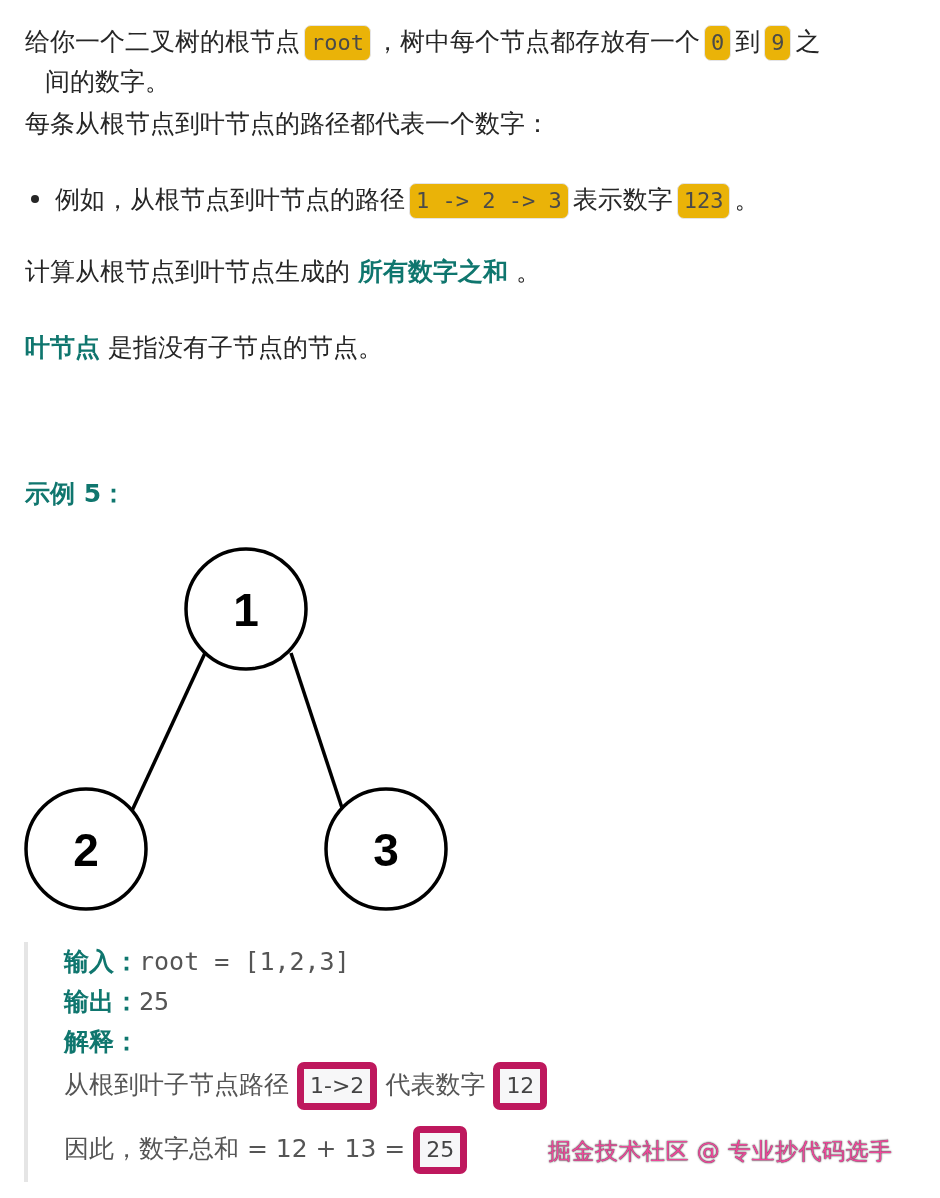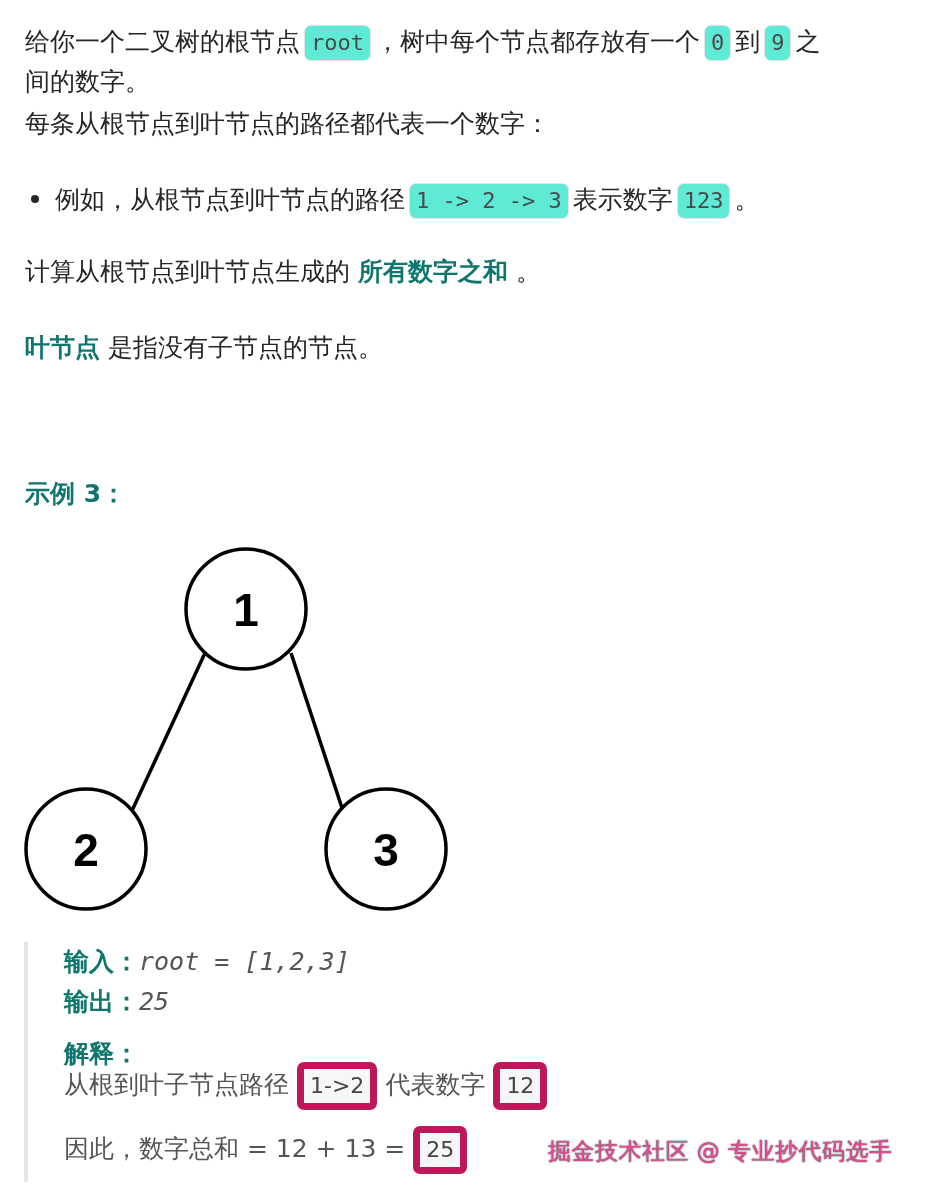--- a/index.html
+++ b/index.html
@@ -6,69 +6,69 @@
   body {
     width: 940px; height: 1198px; position: relative; overflow: hidden;
     font-family: "DejaVu Sans", "Liberation Sans", sans-serif;
     color: #262626; font-size: 25px;
   }
   .content { position: absolute; left: 25px; top: 0; width: 900px; }
   .p { position: absolute; left: 0; white-space: nowrap; line-height: 40px; }
   .code {
     font-family: "DejaVu Sans Mono", "Liberation Mono", monospace;
     font-size: 22px; color: #4a4a4a;
-    background: #5eead4; border: 1px solid #e4e4e7; border-radius: 7px;
+    background: #eab308; border: 1px solid #e4e4e7; border-radius: 7px;
     padding: 2px 6px; margin: 0 4px; display: inline-block; line-height: 30px;
   }
   b, .bold { font-weight: bold; color: #0f766e; }
   .bullet { display: inline-block; width: 8px; height: 8px; border-radius: 50%; background: #262626; margin: 0 16px 4px 6px; vertical-align: middle; }
   .tree { position: absolute; left: 0; top: 540px; }
   .quote {
     position: absolute; left: 0; top: 942px; width: 700px; height: 240px;
     border-left: 4px solid #e5e5e5;
   }
   .q-line { position: absolute; left: 36px; white-space: nowrap; line-height: 40px; color: #262626; }
-  .mono { font-family: "DejaVu Sans Mono", "Liberation Mono", monospace; color: #555; font-size: 25px; font-style: italic; }
+  .mono { font-family: "DejaVu Sans Mono", "Liberation Mono", monospace; color: #555; font-size: 25px; }
   .gray { color: #555; }
   .pill {
     display: inline-block; border: 7px solid #be185d; background: #f7f7f8; border-radius: 7px;
     padding: 0 6px; margin: 0 8px; font-size: 22px; line-height: 34px; color: #444;
   }
   .watermark {
     position: absolute; left: 548px; top: 1136px; font-size: 23px; color: #ec4899;
     text-shadow: 0 0 2px #555, 0 0 1px #333; white-space: nowrap; letter-spacing: 0.5px; text-align: right;
   }
 </style>
 </head>
 <body>
 
 <div class="content">
 
   <div class="p" style="top:22px;">
     <span>给你一个二叉树的根节点</span><span class="code">root</span><span>，树中每个节点都存放有一个</span><span class="code">0</span><span>到</span><span class="code">9</span><span>之</span>
   </div>
-  <div class="p" style="top:62px;">间的数字。</div>
+  <div class="p" style="top:62px;margin-left:20px;">间的数字。</div>
   <div class="p" style="top:104px;">每条从根节点到叶节点的路径都代表一个数字：</div>
 
   <div class="p" style="top:180px;">
     <span class="bullet"></span><span>例如，从根节点到叶节点的路径</span><span class="code">1 -&gt; 2 -&gt; 3</span><span>表示数字</span><span class="code">123</span><span>。</span>
   </div>
 
   <div class="p" style="top:252px;">
     <span>计算从根节点到叶节点生成的</span>
     <b>所有数字之和</b>
     <span>。</span>
   </div>
 
   <div class="p" style="top:328px;text-align:center;">
     <b>叶节点</b>
     <span>是指没有子节点的节点。</span>
   </div>
 
-  <div class="p bold" style="top:474px;">示例 3：</div>
+  <div class="p bold" style="top:474px;">示例 5：</div>
 </div>
 
 <svg class="tree" width="460" height="385" viewBox="0 0 460 385">
   <line x1="205" y1="113" x2="130" y2="275" stroke="#000" stroke-width="3.5"></line>
   <line x1="291" y1="113" x2="345" y2="277" stroke="#000" stroke-width="3.5"></line>
   <g>
     <circle cx="246" cy="69" r="60" fill="#fff" stroke="#000" stroke-width="3.5"></circle>
     <text x="246" y="86" text-anchor="middle" font-family="Liberation Sans, sans-serif" font-weight="bold" font-size="46">1</text>
   </g>
   <g>
@@ -81,21 +81,21 @@
   </g>
 </svg>
 
 <div class="quote" style="left:24px;">
   <div class="q-line" style="top:0px;">
     <b>输入：</b><span class="mono">root = [1,2,3]</span>
   </div>
   <div class="q-line" style="top:40px;">
     <b>输出：</b><span class="mono">25</span>
   </div>
-  <div class="q-line" style="top:80px;margin-top:12px;">
+  <div class="q-line" style="top:80px;">
     <b>解释：</b>
   </div>
   <div class="q-line gray" style="top:120px;">
     <span>从根到叶子节点路径</span><span class="pill">1-&gt;2</span><span>代表数字</span><span class="pill">12</span>
   </div>
   <div class="q-line gray" style="top:184px;">
     <span>因此，数字总和 = 12 + 13 =</span><span class="pill">25</span>
   </div>
 </div>
 

